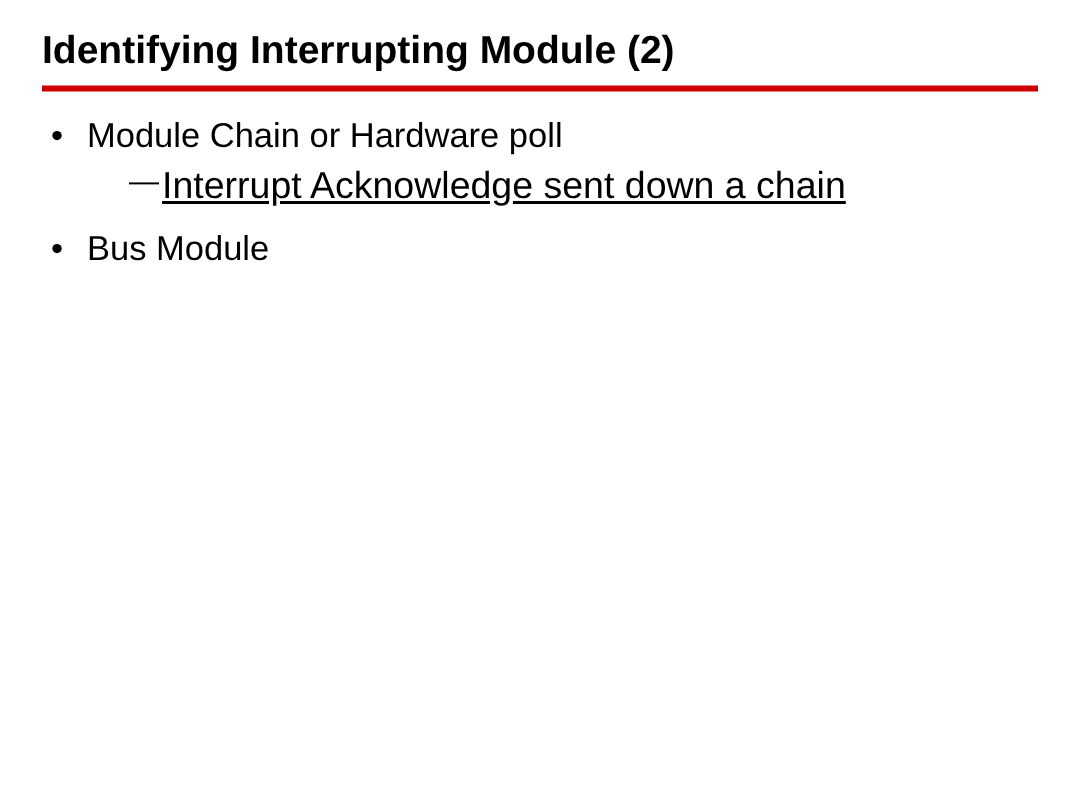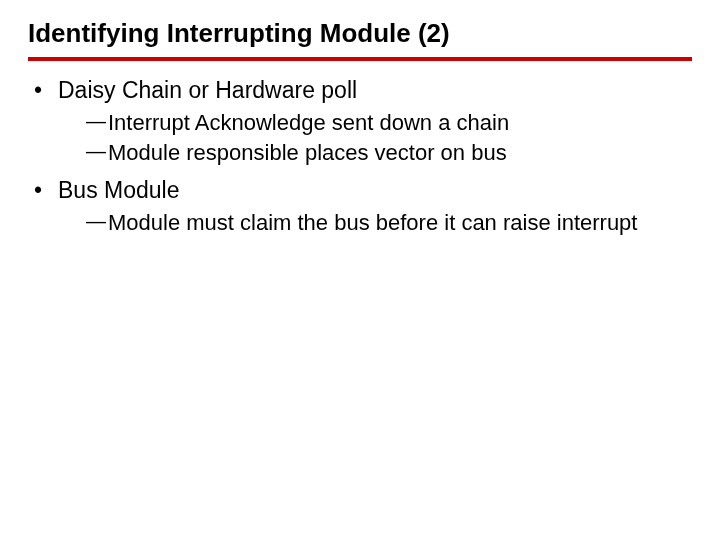--- a/index.html
+++ b/index.html
@@ -45,48 +45,47 @@
     font-size: 23px;
     color: #000;
   }
   ul.sub {
     list-style: none;
     margin: 2px 0 8px 0;
     padding: 0 0 0 28px;
   }
   ul.sub > li {
     position: relative;
-    font-size: 22px;
+    font-size: 25px;
     line-height: 1.35;
     padding-left: 22px;
     margin: 0;
+    text-decoration: underline;
   }
   ul.sub > li::before {
     content: "—";
     position: absolute;
     left: 0;
     top: 0;
     font-size: 20px;
     color: #000;
   }
 </style>
 </head>
 <body>
 
 <div class="slide">
   <h1 class="title">Identifying Interrupting Module (2)</h1>
 
   <ul class="bullets">
     <li>
-      <span>Daisy Chain or Hardware poll</span>
+      <span>Module Chain or Hardware poll</span>
       <ul class="sub">
         <li><span>Interrupt Acknowledge sent down a chain</span></li>
-        <li><span>Module responsible places vector on bus</span></li>
       </ul>
     </li>
     <li>
       <span>Bus Module</span>
       <ul class="sub">
-        <li><span>Module must claim the bus before it can raise interrupt</span></li>
       </ul>
     </li>
   </ul>
 </div>
 
 </body></html>

